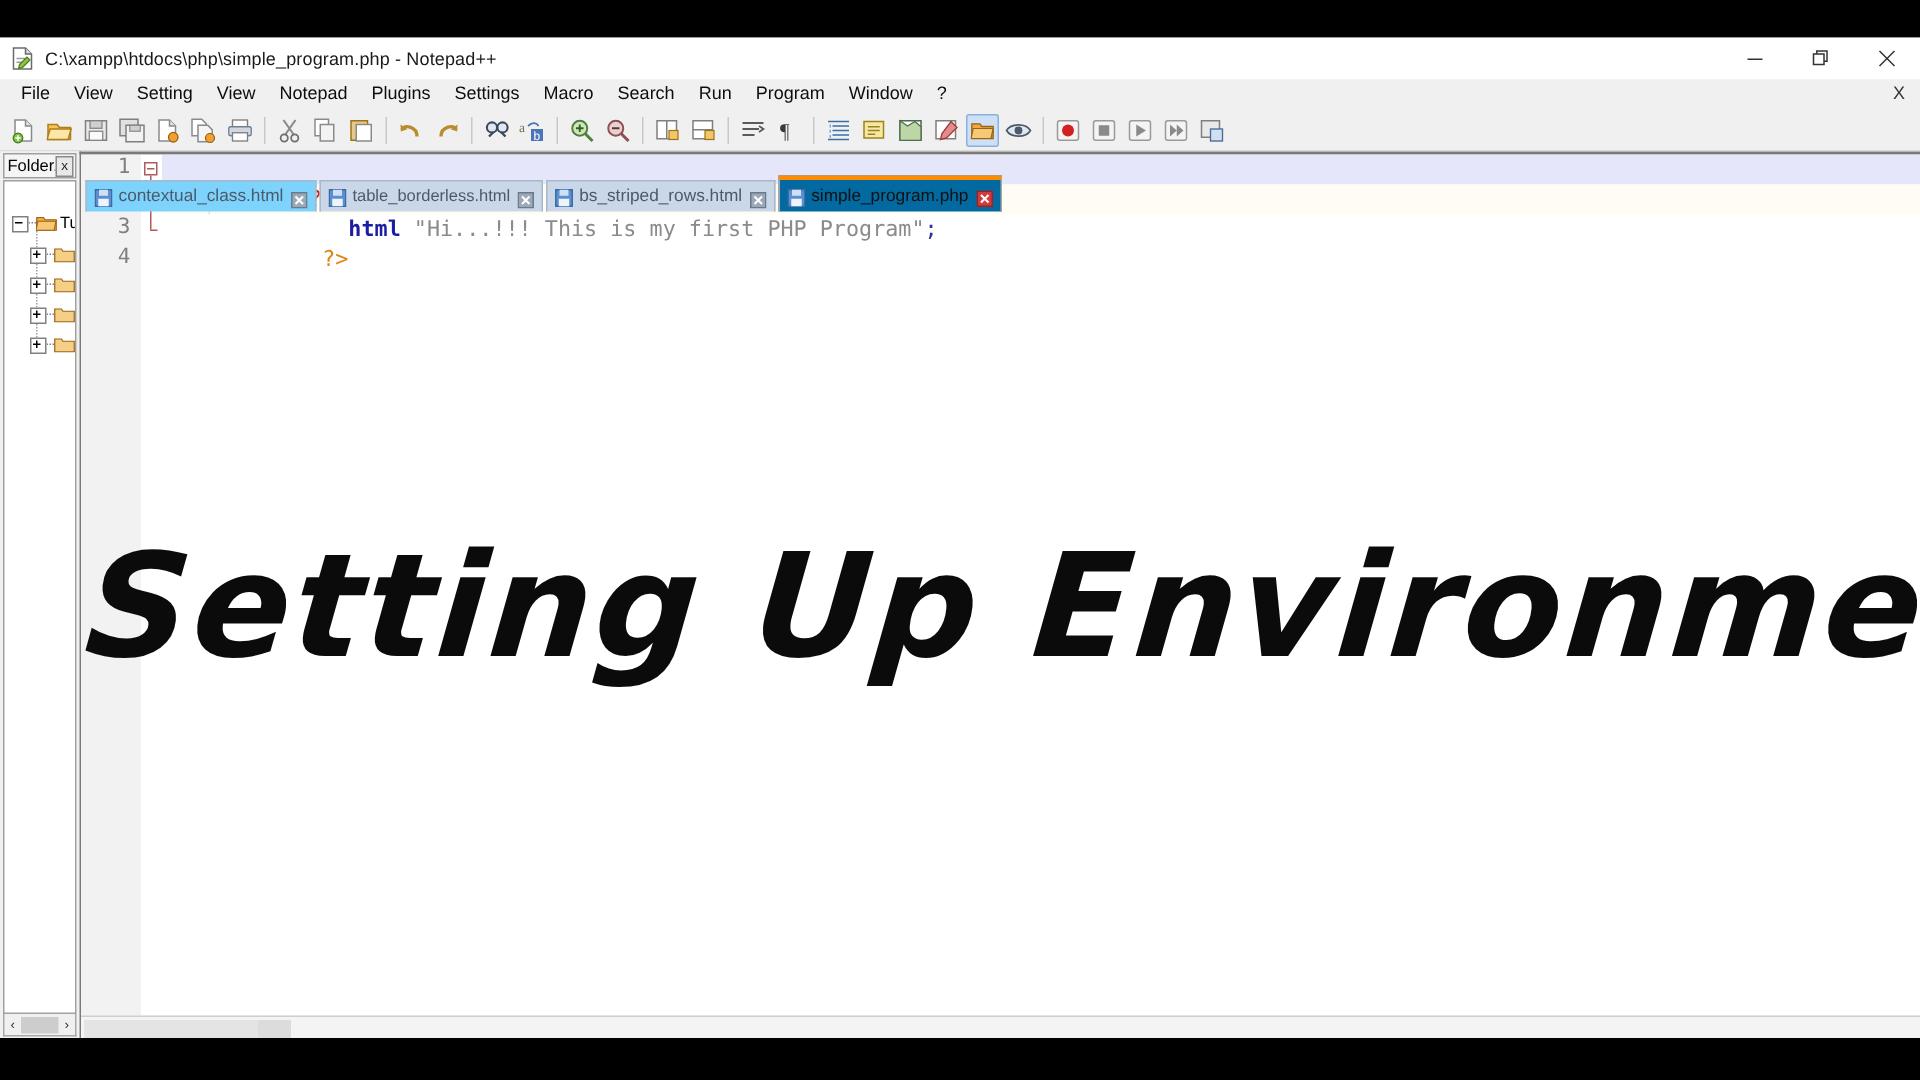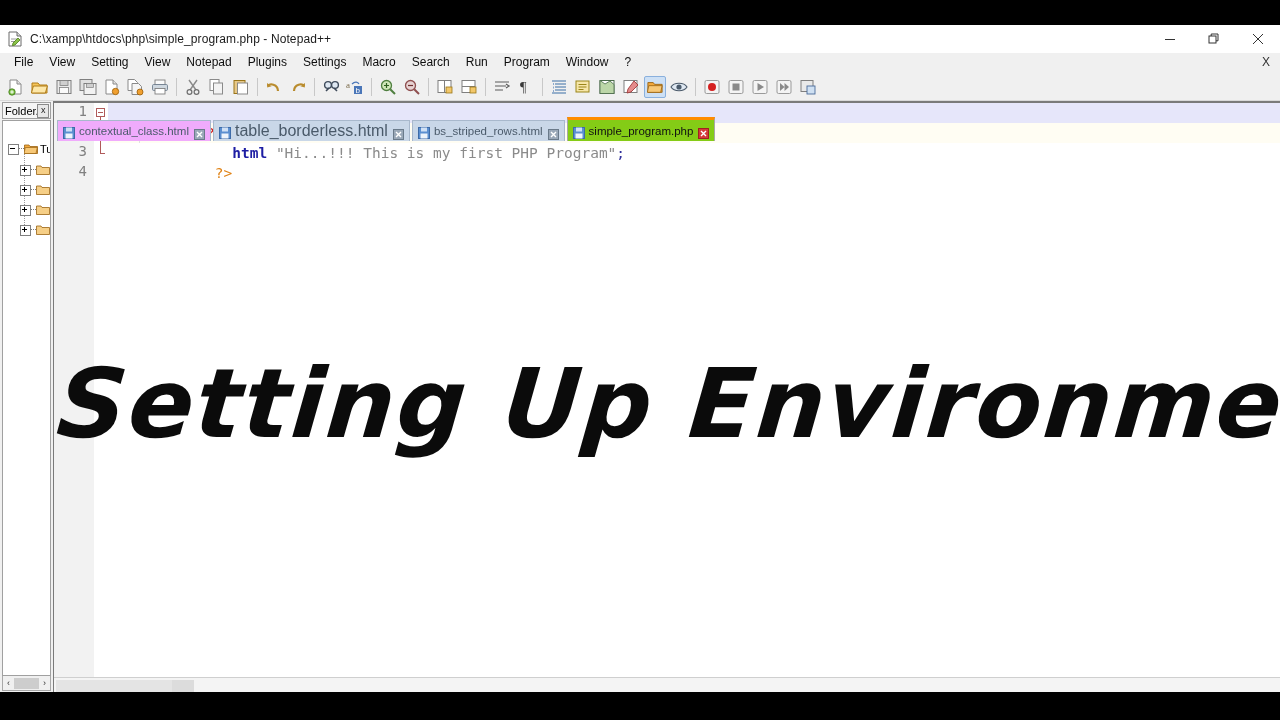--- a/index.html
+++ b/index.html
@@ -566,21 +566,21 @@
 
         <div class="editor-hscroll">
           <div class="editor-hs-thumb"></div>
           <div class="editor-hs-grip"></div>
         </div>
       </div>
     </div>
 
     <div style="position:absolute; left:57px; top:92px; height:24px; display:flex; align-items:flex-end;">
 
-      <div style="display:flex; align-items:center; height:21px; background:#f0abfc; border:1px solid #a8b8cc; border-bottom:none; padding:0 5px; margin-right:2px; box-sizing:border-box;text-align:center;">
+      <div style="display:flex; align-items:center; height:21px; background:#7dd3fc; border:1px solid #a8b8cc; border-bottom:none; padding:0 5px; margin-right:2px; box-sizing:border-box;text-align:center;">
         <span style="display:inline-block; width:12px; height:12px; margin-right:4px;">
           <svg width="12" height="12" viewBox="0 0 12 12">
             <rect x="0.5" y="0.5" width="11" height="11" fill="#5b8fd0" stroke="#3d6ba8" stroke-width="1"></rect>
             <rect x="3" y="0.5" width="6" height="4" fill="#cfe0f5"></rect>
             <rect x="2.5" y="6.5" width="7" height="5" fill="#eef4fb"></rect>
           </svg>
         </span>
         <span style="font-size:11.5px; color:#4a5a6a; white-space:nowrap;">contextual_class.html</span>
         <span style="margin-left:5px; display:inline-block; width:11px; height:11px;">
           <svg width="11" height="11" viewBox="0 0 11 11">
@@ -591,21 +591,21 @@
       </div>
 
       <div style="display:flex; align-items:center; height:21px; background:#c9d7e8; border:1px solid #a8b8cc; border-bottom:none; padding:0 5px; margin-right:2px; box-sizing:border-box;">
         <span style="display:inline-block; width:12px; height:12px; margin-right:4px;">
           <svg width="12" height="12" viewBox="0 0 12 12">
             <rect x="0.5" y="0.5" width="11" height="11" fill="#5b8fd0" stroke="#3d6ba8" stroke-width="1"></rect>
             <rect x="3" y="0.5" width="6" height="4" fill="#cfe0f5"></rect>
             <rect x="2.5" y="6.5" width="7" height="5" fill="#eef4fb"></rect>
           </svg>
         </span>
-        <span style="font-size:16px; color:#4a5a6a; white-space:nowrap;">table_borderless.html</span>
+        <span style="font-size:11px; color:#4a5a6a; white-space:nowrap;">table_borderless.html</span>
         <span style="margin-left:5px; display:inline-block; width:11px; height:11px;">
           <svg width="11" height="11" viewBox="0 0 11 11">
             <rect x="0.5" y="0.5" width="10" height="10" fill="#9aa8b8" stroke="#6a7a8a" stroke-width="1"></rect>
             <path d="M3 3 L8 8 M8 3 L3 8" stroke="#fff" stroke-width="1.4"></path>
           </svg>
         </span>
       </div>
 
       <div style="display:flex; align-items:center; height:21px; background:#c9d7e8; border:1px solid #a8b8cc; border-bottom:none; padding:0 5px; margin-right:2px; box-sizing:border-box;">
         <span style="display:inline-block; width:12px; height:12px; margin-right:4px;">
@@ -617,21 +617,21 @@
         </span>
         <span style="font-size:11.5px; color:#4a5a6a; white-space:nowrap;">bs_striped_rows.html</span>
         <span style="margin-left:5px; display:inline-block; width:11px; height:11px;">
           <svg width="11" height="11" viewBox="0 0 11 11">
             <rect x="0.5" y="0.5" width="10" height="10" fill="#9aa8b8" stroke="#6a7a8a" stroke-width="1"></rect>
             <path d="M3 3 L8 8 M8 3 L3 8" stroke="#fff" stroke-width="1.4"></path>
           </svg>
         </span>
       </div>
 
-      <div style="display:flex; align-items:center; height:24px; background:#84cc16; border:1px solid #a8a8a8; border-bottom:none; border-top:3px solid #ff8c00; padding:0 5px; box-sizing:border-box;">
+      <div style="display:flex; align-items:center; height:24px; background:#0369a1; border:1px solid #a8a8a8; border-bottom:none; border-top:3px solid #ff8c00; padding:0 5px; box-sizing:border-box;">
         <span style="display:inline-block; width:12px; height:12px; margin-right:4px;">
           <svg width="12" height="12" viewBox="0 0 12 12">
             <rect x="0.5" y="0.5" width="11" height="11" fill="#5b8fd0" stroke="#3d6ba8" stroke-width="1"></rect>
             <rect x="3" y="0.5" width="6" height="4" fill="#cfe0f5"></rect>
             <rect x="2.5" y="6.5" width="7" height="5" fill="#eef4fb"></rect>
           </svg>
         </span>
         <span style="font-size:11.5px; color:#111; white-space:nowrap;">simple_program.php</span>
         <span style="margin-left:5px; display:inline-block; width:11px; height:11px;">
           <svg width="11" height="11" viewBox="0 0 11 11">

